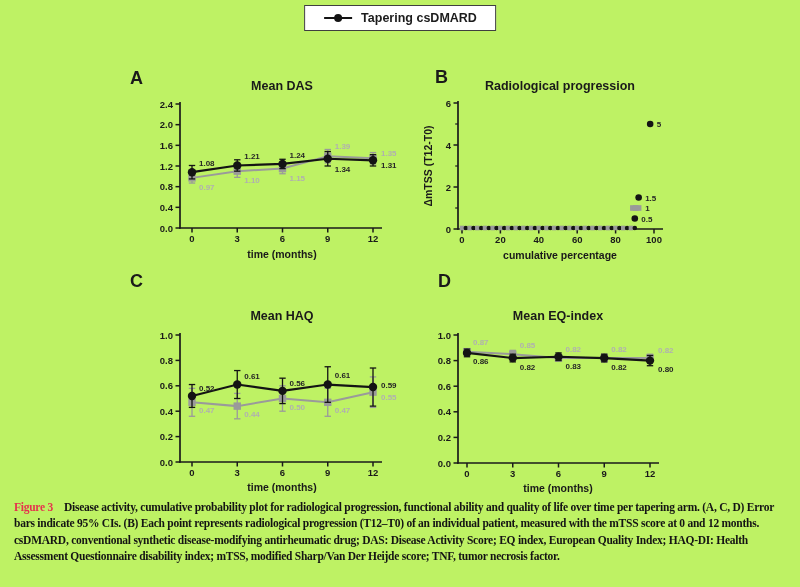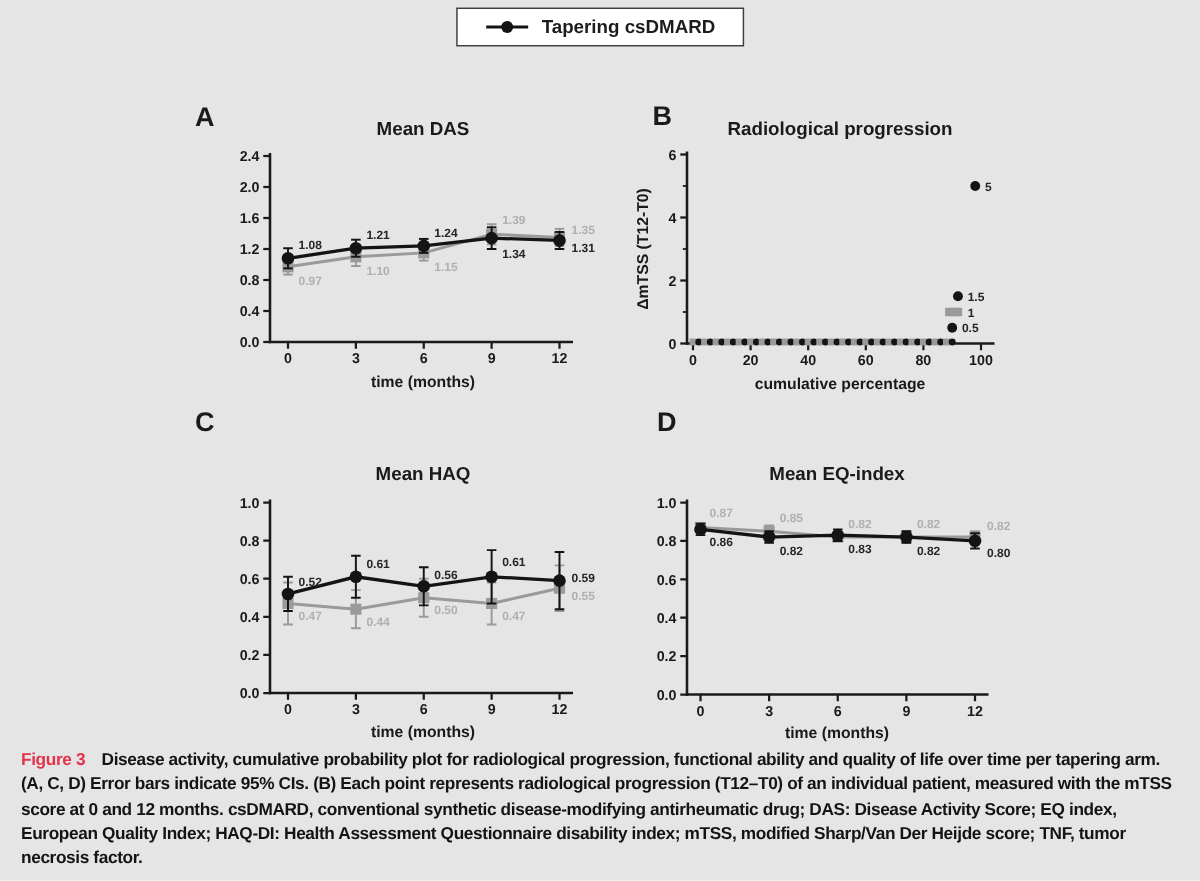--- a/index.html
+++ b/index.html
@@ -1,31 +1,31 @@
 <!DOCTYPE html>
 <html><head>
 <meta charset="utf-8">
 <style>
   html,body{margin:0;padding:0;background:#ffffff;}
-  .page{position:relative;width:800px;height:587px;background:#e5e5e5;
+  .page{position:relative;width:800px;height:587px;background:#bef264;
         font-family:"Liberation Sans",sans-serif;overflow:hidden;}
   .legend{position:absolute;left:50%;top:5px;transform:translateX(-50%);
           display:flex;gap:30px;align-items:center;border:1.5px solid #3f3f3f;
           background:#ffffff;padding:5px 18px;}
   .legend-item{display:flex;align-items:center;gap:8px;font-size:12.5px;
                font-weight:600;color:#1c1c1c;white-space:nowrap;}
   svg.panel{position:absolute;}
   #panel-A{left:100px;top:58px;}
   #panel-B{left:420px;top:58px;}
   #panel-C{left:100px;top:262px;}
   #panel-D{left:415px;top:262px;}
   svg text{font-family:"Liberation Sans",sans-serif;}
   .caption{position:absolute;left:14px;top:499px;width:774px;
            font-size:11.5px;font-weight:700;letter-spacing:-0.25px;
-           line-height:1.42;color:#141414;text-align:left;}
+           line-height:1.42;color:#141414;text-align:left;font-family:Liberation Serif, serif;}
   .cap-label{margin-right:11px;}
 </style>
 </head>
 <body>
 
 <div class="page">
 
   <div class="legend">
     <div class="legend-item">
       <svg class="lg-marker" width="30" height="12">

